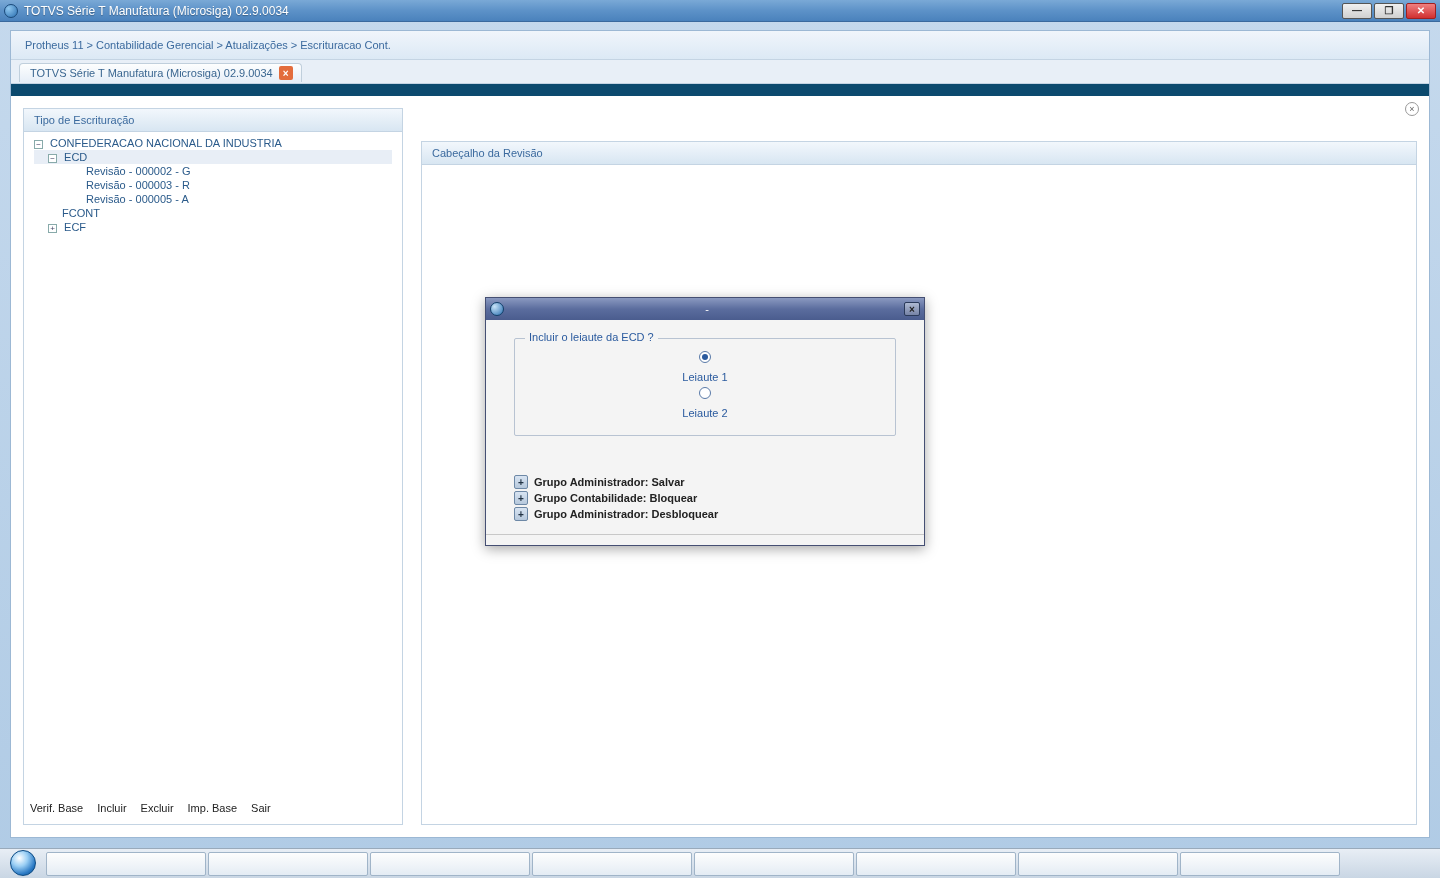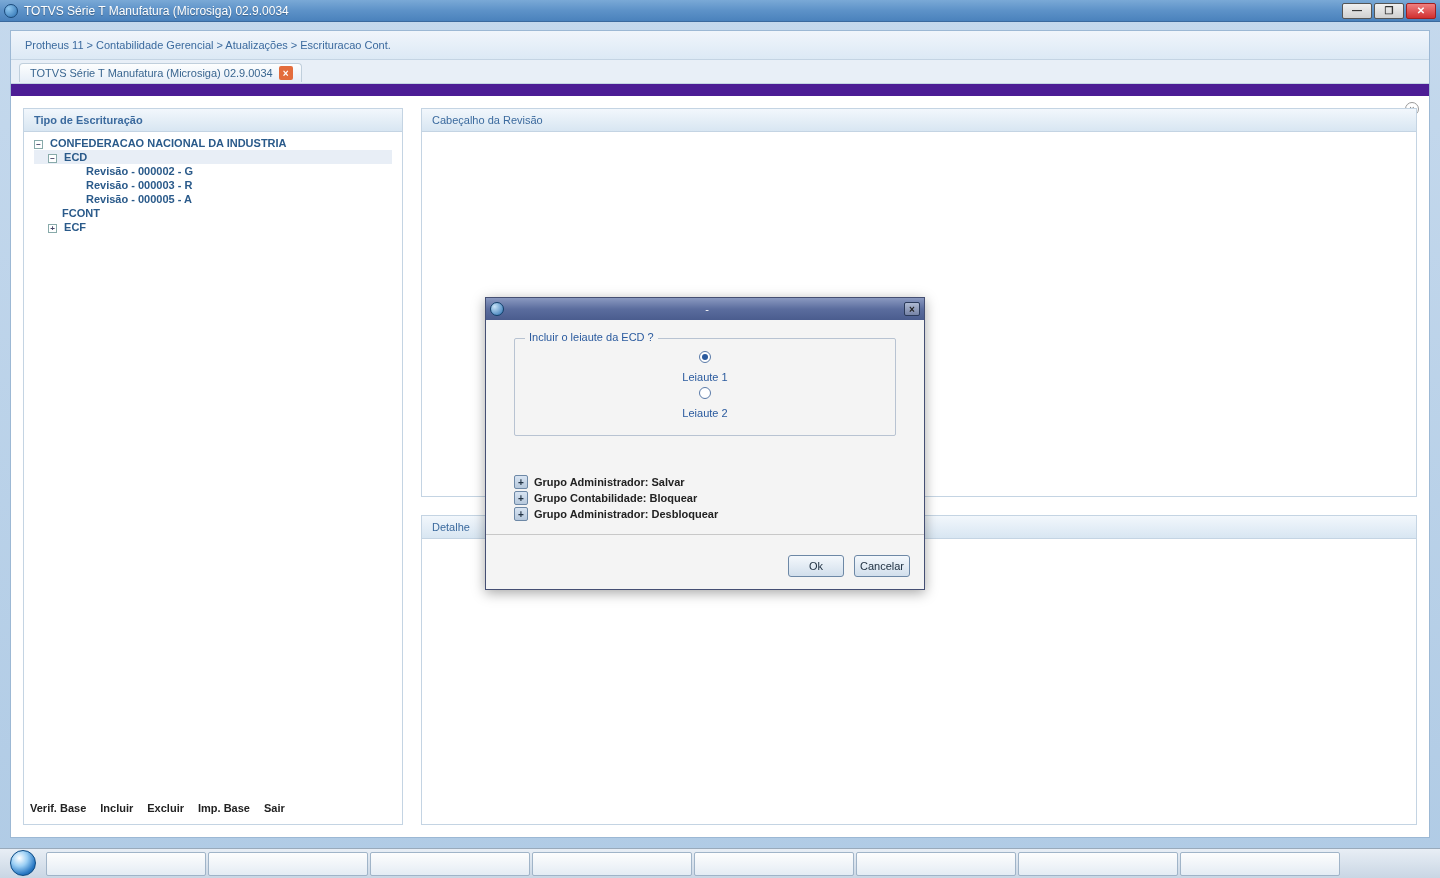--- a/index.html
+++ b/index.html
@@ -37,21 +37,21 @@
   background: linear-gradient(to bottom,#f0f0f0,#d0d0d0);
   font-size: 10px; font-weight: bold; color: #333;
 }
 .window-controls .wc.close {
   background: linear-gradient(to bottom,#f08080,#d03030);
   color:#fff; border-color:#a02020;
 }
 .app-body {
   position: absolute;
   left: 10px; right: 10px; top: 30px; bottom: 40px;
-  background: #4c1d95;
+  background: #0c4a6e;
   border: 1px solid #9cb8d4;
 }
 .breadcrumb-bar {
   background: linear-gradient(to bottom,#f0f5fb,#dce9f5);
   border-bottom: 1px solid #c4d4e3;
   padding: 8px 14px;
   color: #3b6a9e;
   font-size: 11px;
 }
 .tab-strip {
@@ -81,22 +81,22 @@
   left: 0; right: 0; top: 65px; bottom: 0;
   background: #fff;
   padding: 12px;
 }
 .ws-close {
   position:absolute; right:10px; top:6px;
   width:14px;height:14px;border:1px solid #999;border-radius:7px;
   font-size:9px;color:#666;display:flex;align-items:center;justify-content:center;
 }
 .panel-row { display: flex; gap: 18px; height: 100%; }
-.left-panel { width: 380px; display:flex; flex-direction:column;font-weight:bold;}
-.right-panel { flex:1; display:flex; flex-direction:column;}
+.left-panel { width: 380px; display:flex; flex-direction:column;}
+.right-panel { flex:1; display:flex; margin-top:33px;}
 .panel {
   border: 1px solid #c4d4e3;
   background: #fff;
   display:flex; flex-direction:column;
   position:relative;
 }
 .panel-header {
   background: linear-gradient(to bottom,#f2f7fc,#d8e6f2);
   border-bottom: 1px solid #c4d4e3;
   padding: 5px 10px;
@@ -261,23 +261,20 @@
             <span>Imp. Base</span>
             <span>Sair</span>
           </div>
         </div>
       </div>
 
       <div class="right-panel">
         <div class="panel right-upper">
           <div class="panel-header">Cabeçalho da Revisão</div>
         </div>
-        <div class="panel right-lower">
-          <div class="panel-header">Detalhe</div>
-        </div>
       </div>
     </div>
   </div>
 </div>
 
 <div class="statusbar-outer">
   <div class="cell">TOTVS 2011 Série T Manufatura MSSQL P11_bra</div>
   <div class="cell">Administrador</div>
   <div class="cell">15/04/2015</div>
   <div class="cell">Cni | Sesi | Se / Brasilia - Enti</div>
@@ -310,24 +307,20 @@
         <span class="plus-btn">+</span>
         <span class="strong">Grupo Contabilidade: Bloquear</span>
       </div>
       <div class="group-row">
         <span class="plus-btn">+</span>
         <span class="strong">Grupo Administrador: Desbloquear</span>
       </div>
     </div>
     <div class="modal-sep"></div>
   </div>
-  <div class="modal-footer">
-    <div class="btn">Ok</div>
-    <div class="btn">Cancelar</div>
-  </div>
 </div>
 
 <div class="taskbar">
   <div class="start-orb">
       <div class="orb"></div>
     </div>
   <div class="task-btn"></div>
   <div class="task-btn"></div>
   <div class="task-btn"></div>
   <div class="task-btn"></div>

